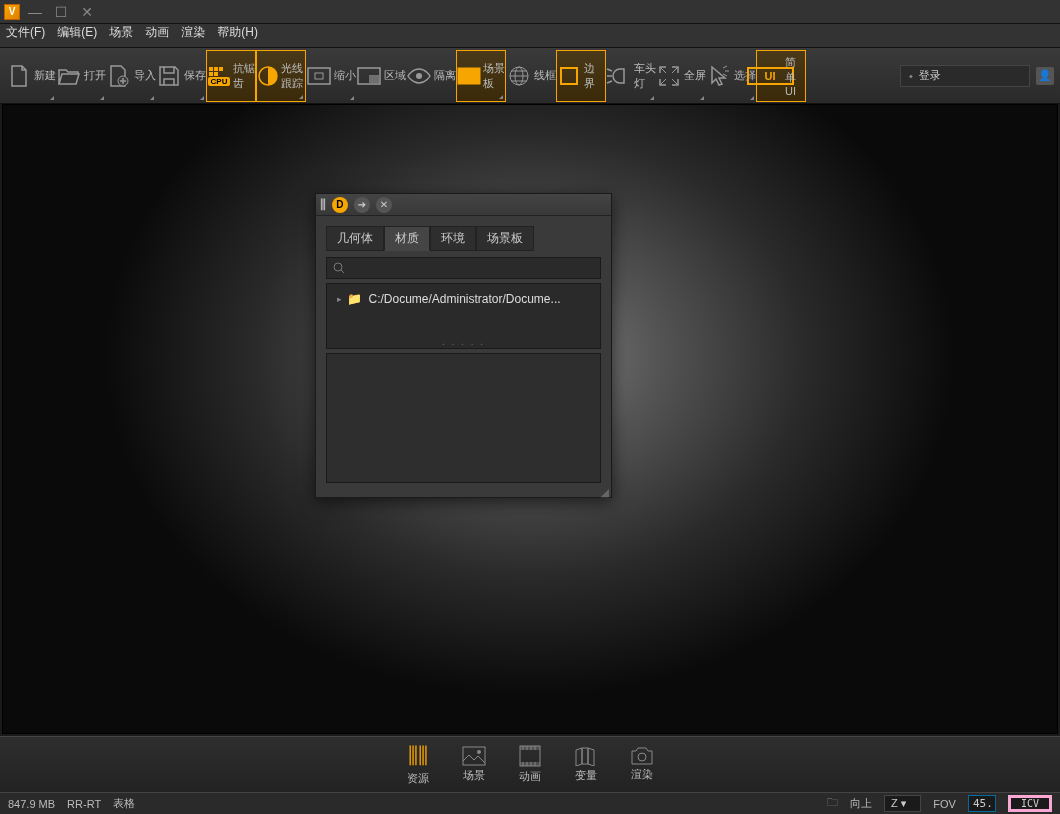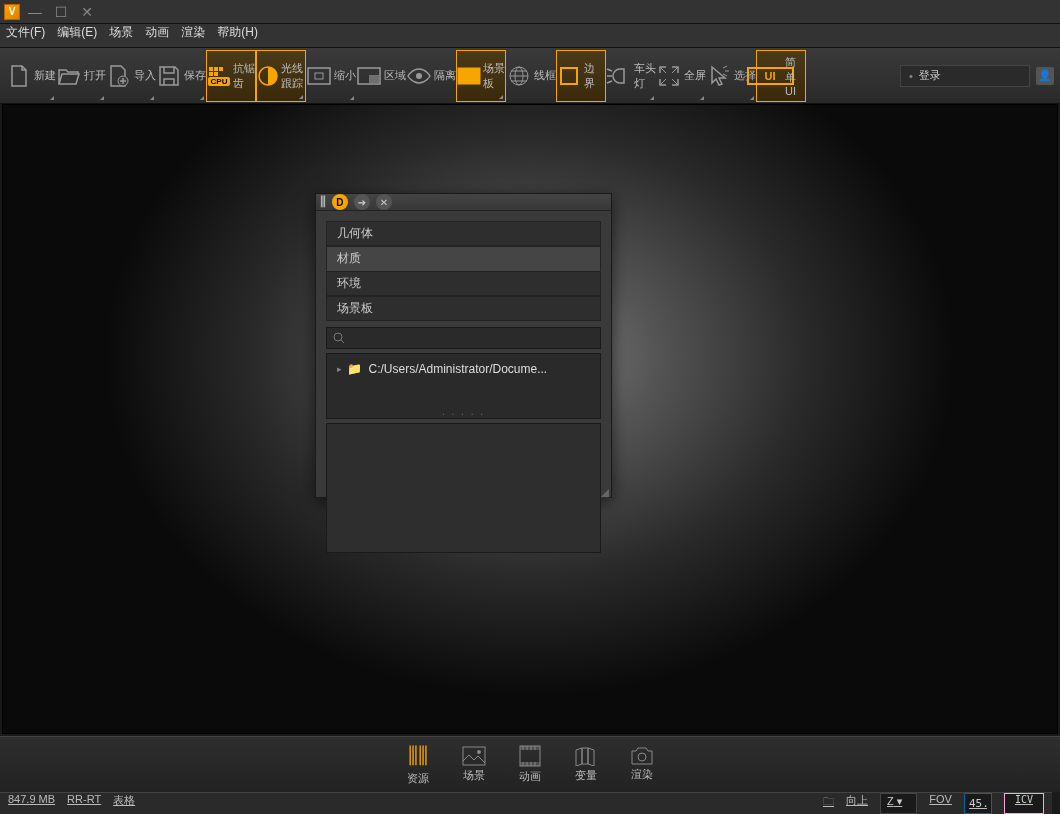--- a/index.html
+++ b/index.html
@@ -30,42 +30,42 @@
 
 
 .viewport { position: absolute; top: 104px; left: 2px; right: 2px; bottom: 80px; background: radial-gradient(ellipse 500px 400px at 50% 40%, #888 0%, #555 25%, #2a2a2a 55%, #0a0a0a 85%); border: 1px solid #000; }
 
 
 .panel { position: absolute; left: 315px; top: 193px; width: 297px; height: 305px; background: #3a3a3a; border: 1px solid #1a1a1a; box-shadow: 0 4px 16px rgba(0,0,0,0.6); display:flex; flex-direction:column; }
 .panel-header { height: 22px; background: linear-gradient(#444, #383838); display: flex; align-items: center; padding: 0 4px; color: #ddd; font-size: 12px; gap: 6px; border-bottom: 1px solid #222; }
 .panel-header-title { flex: 1; }
 .panel-header-btn { width: 16px; height: 16px; border-radius: 50%; display: flex; align-items: center; justify-content: center; font-size: 10px; cursor: pointer; }
 .panel-body { flex:1; padding: 10px; position:relative; }
-.panel-tabs { display: flex; gap: 0; font-size: 12px; color: #ccc; margin-bottom: 6px; flex-direction: column; }
+.panel-tabs { display: flex; gap: 0; font-size: 12px; color: #ccc; margin-bottom: 6px; }
 .panel-tab { padding: 3px 10px; background: #2e2e2e; border: 1px solid #222; cursor: pointer; }
 .panel-tab.active { background: #454545; border-bottom: 1px solid #454545; }
 .search-box { background: #2a2a2a; border: 1px solid #1a1a1a; height: 22px; display: flex; align-items: center; padding: 0 6px; color: #777; margin-bottom: 4px; }
 .tree-area { background: #2a2a2a; border: 1px solid #1a1a1a; height: 66px; padding: 6px; color: #ddd; font-size: 12px; overflow:hidden; position:relative;}
 .tree-row { display: flex; align-items: center; gap: 6px; padding: 2px 4px; }
 .tree-handle { text-align:center; color:#666; font-size:10px; letter-spacing:2px; position:absolute; bottom:1px; left:0; right:0;}
 .preview-area { background: #2e2e2e; border: 1px solid #1a1a1a; height: 130px; margin-top: 4px; }
 .resize-handle { position: absolute; bottom: 2px; right: 2px; color: #666; font-size: 11px; line-height: 6px; }
 
 
 .bottom-toolbar { position: absolute; bottom: 22px; left: 0; right: 0; height: 56px; background: linear-gradient(#2e2e2e, #222); display: flex; align-items: center; justify-content: center; gap: 0; border-top: 1px solid #444; }
 .bottom-btn { display: flex; flex-direction: column; align-items: center; justify-content: center; width: 56px; height: 52px; cursor: pointer; color: #bbb; font-size: 11px; gap: 2px; }
 .bottom-btn.active .bot-icon { color: #f7a500; }
 .bot-icon { font-size: 20px; color: #888; }
 
 
-.statusbar { position: absolute; bottom: 0; left: 0; right: 8px; height: 22px; background: #2a2a2a; border-top: 1px solid #444; display: flex; padding: 0 8px; color: #bbb; font-size: 11px; gap: 12px; text-decoration: underline; }
+.statusbar { position: absolute; bottom: 0; left: 0; right: 0; height: 22px; background: #2a2a2a; border-top: 1px solid #444; display: flex; align-items: center; padding: 0 8px; color: #bbb; font-size: 11px; gap: 12px; }
 .statusbar .spacer { flex: 1; }
 .status-select { background: #1a1a1a; border: 1px solid #444; color: #ccc; padding: 1px 14px 1px 6px; font-size: 11px; }
 .status-input { background: #1a1a1a; border: 1px solid #0369a1; color: #ccc; padding: 1px 4px; width: 28px; font-size: 11px; font-family: monospace; }
-.status-btn { background: #1a1a1a; border: 1px solid #f9a8d4; color: #ccc; padding: 0 10px; font-size: 10px; font-family: monospace; cursor:pointer; }
+.status-btn { background: #1a1a1a; border: 3px solid #f9a8d4; color: #ccc; padding: 0 10px; font-size: 10px; font-family: monospace; cursor:pointer; }
 
 svg { display: block; }
 </style>
 </head>
 <body>
 
 <div class="titlebar">
   <div class="titlebar-icon">V</div>
   <div class="window-controls">
     <div class="window-ctrl">—</div>
@@ -265,21 +265,21 @@
     <div class="search-box">
       <svg width="12" height="12" viewBox="0 0 12 12">
           <circle cx="5" cy="5" r="4" fill="none" stroke="currentColor"></circle>
           <path d="M8 8l3 3" stroke="currentColor"></path>
         </svg>
     </div>
     <div class="tree-area">
       <div class="tree-row">
         <span style="color:#888;font-size:9px;">▸</span>
         <span>📁</span>
-        <span>C:/Users/Administrator/Docume...</span>
+        <span>C:/Docume/Administrator/Docume...</span>
       </div>
       <div class="tree-handle">. . . . .</div>
     </div>
     <div class="preview-area"></div>
   </div>
   <div class="resize-handle">◢</div>
 </div>
 
 <div class="bottom-toolbar">
   <div class="bottom-btn active">

